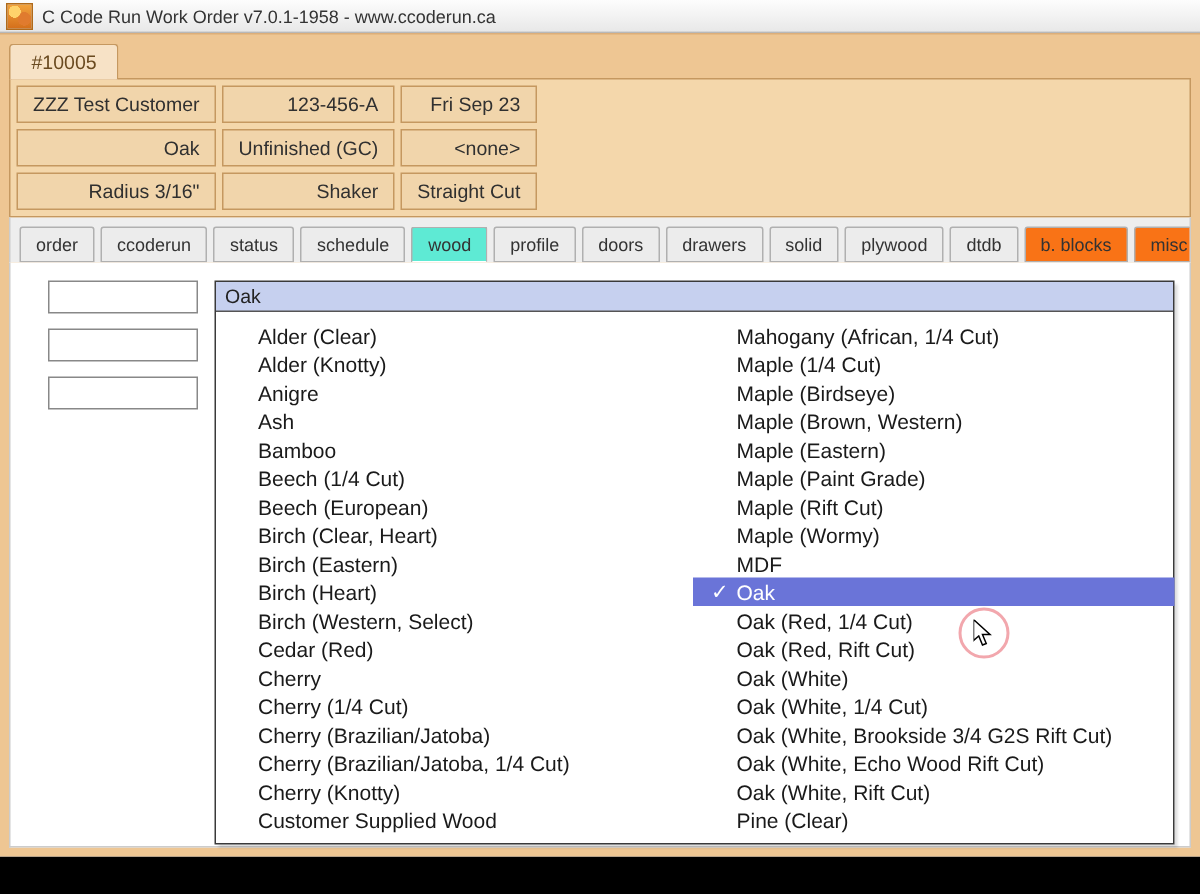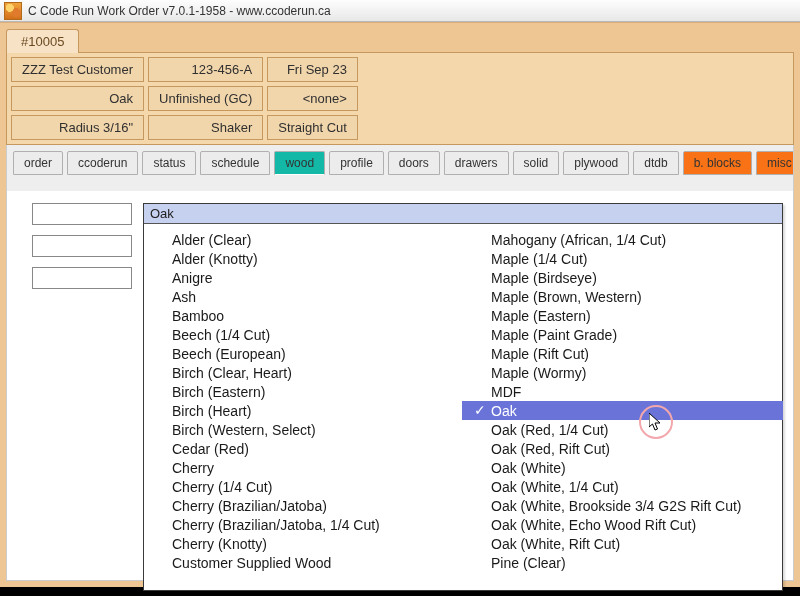--- a/index.html
+++ b/index.html
@@ -69,38 +69,38 @@
     border: 1px solid #c59860;
     background: #f1d5ab;
     padding: 4px 10px;
     font-size: 13px;
     color: #303030;
     white-space: nowrap;
   }
   .tabrow {
     display: flex;
     gap: 4px;
-    padding: 6px 6px 16px 6px;
+    padding: 6px 6px 0 6px;
     background: #eee;
     border-left: 1px solid #ccc;
     border-right: 1px solid #ccc;
     overflow: hidden;
   }
   .tab {
     border: 1px solid #b0b0b0;
     background: #ececec;
     padding: 4px 10px;
     font-size: 12px;
     color: #333;
     border-bottom: 1px solid #b0b0b0;
     border-radius: 2px 2px 0 0;
     white-space: nowrap;
   }
   .tab.active {
-    background: #14b8a6;
+    background: #5eead4;
     border-bottom: 1px solid #fff;
   }
   .tab.yellow { background: #f97316; }
   .content {
     background: #fff;
     border: 1px solid #ccc;
     border-top: none;
     height: 390px;
     position: relative;
     padding: 10px;
@@ -133,21 +133,21 @@
     border-bottom: 1px solid #555;
     padding: 2px 6px;
     font-size: 13px;
     color: #222;
   }
   .dd-cols {
     display: flex;
   }
   .dd-col {
     width: 50%;
-    padding: 6px 0 18px 0;
+    padding: 6px 0 6px 0;
   }
   .dd-item {
     padding: 1.5px 10px 1.5px 28px;
     font-size: 14px;
     color: #1a1a1a;
     position: relative;
     white-space: nowrap;
     cursor: default;
   }
   .dd-item.selected {

